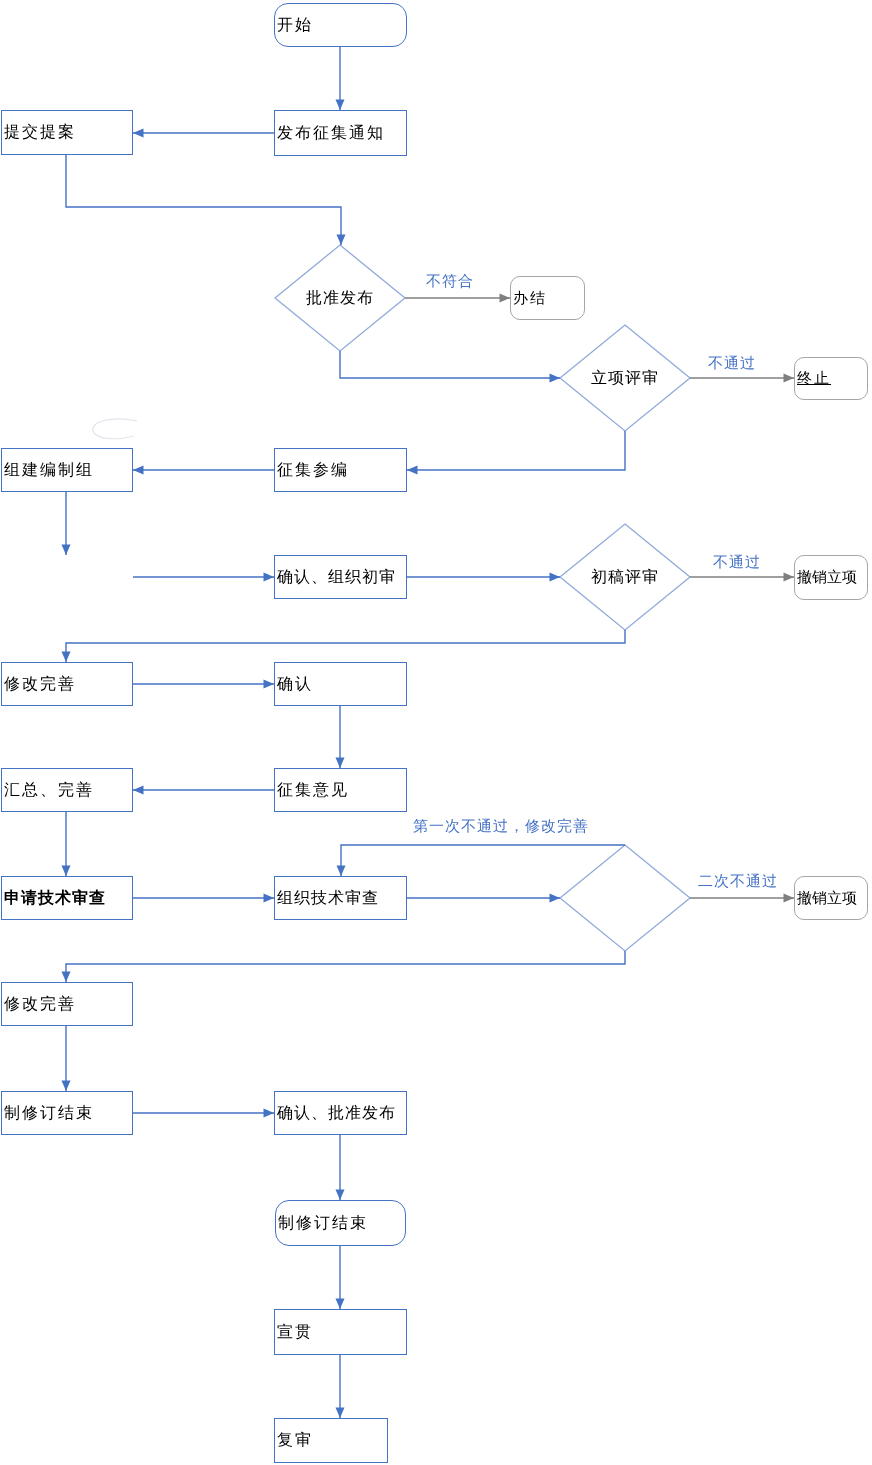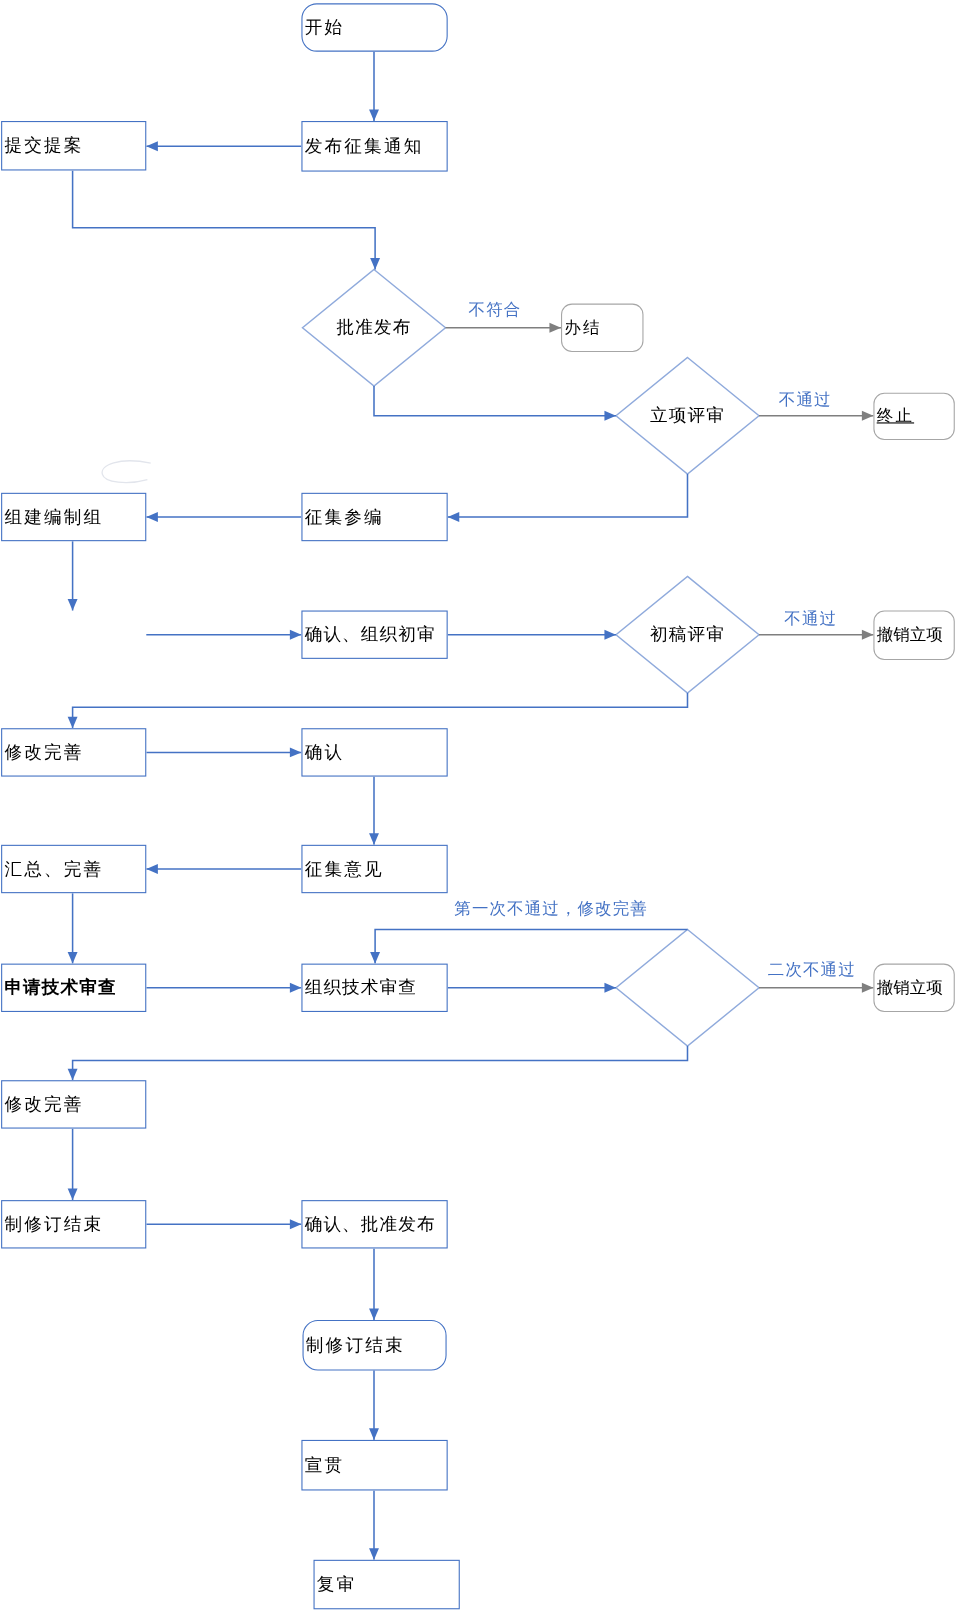--- a/index.html
+++ b/index.html
@@ -105,21 +105,21 @@
     </div>
   <div class="node" style="left:274px;top:1091px;width:133px;height:44px;letter-spacing:1px;font-family:Liberation Serif, serif;">
       <span>确认、批准发布</span>
     </div>
   <div class="node rounded" style="left:275px;top:1200px;width:131px;height:46px;">
       <span>制修订结束</span>
     </div>
   <div class="node" style="left:274px;top:1309px;width:133px;height:46px;">
       <span>宣贯</span>
     </div>
-  <div class="node" style="left:274px;top:1418px;width:133px;height:45px;margin-left:11px;">
+  <div class="node" style="left:274px;top:1418px;width:114px;height:45px;">
       <span>复审</span>
     </div>
 
   <div class="node" style="left:1px;top:110px;width:132px;height:45px;">
       <span>提交提案</span>
     </div>
   <div class="node" style="left:1px;top:448px;width:132px;height:44px;">
       <span>组建编制组</span>
     </div>
   <div class="node" style="left:1px;top:662px;width:132px;height:44px;">

